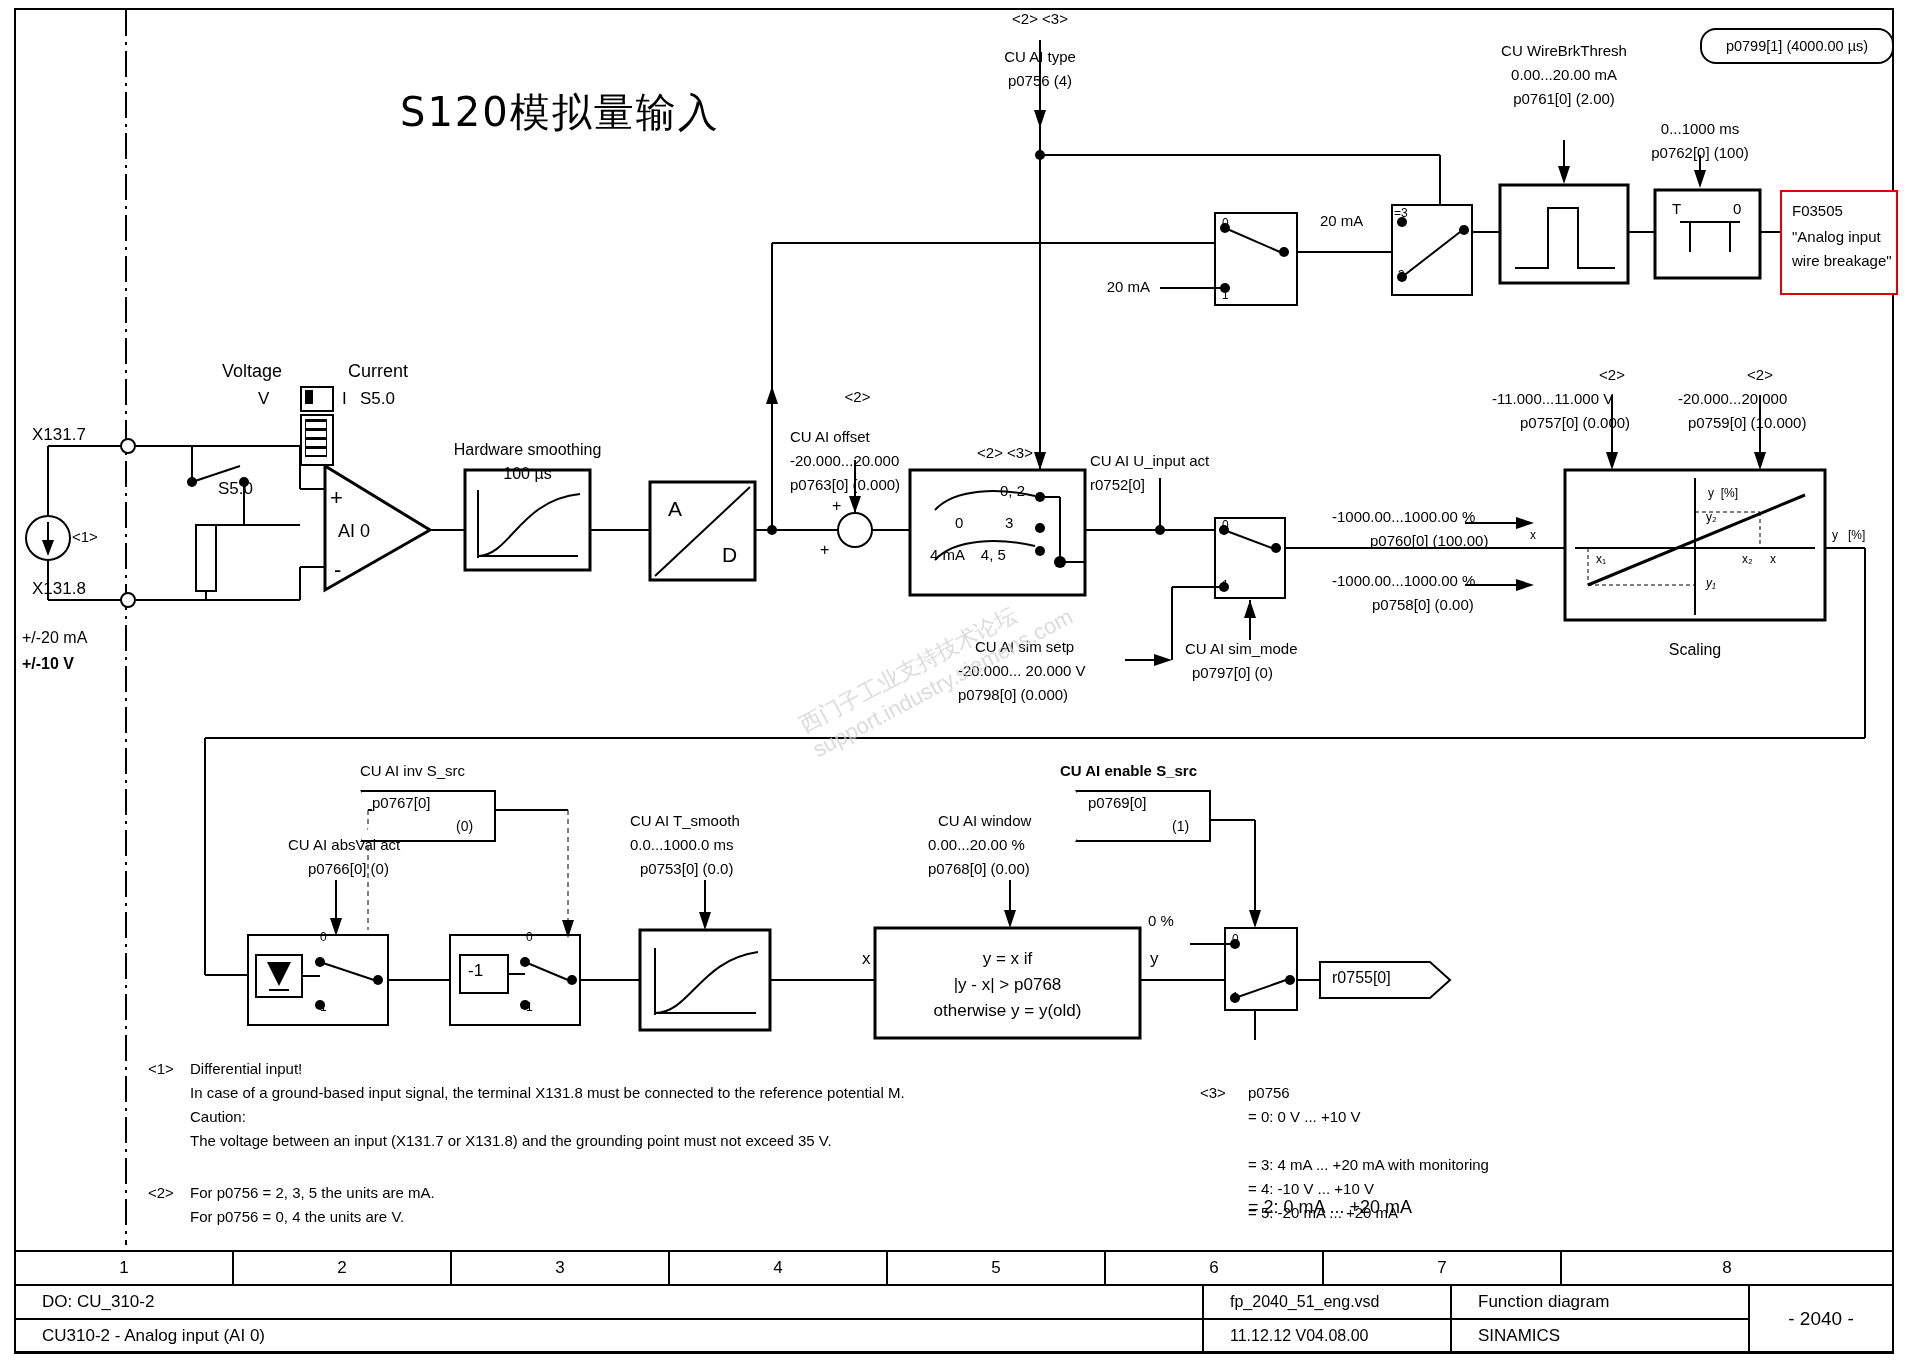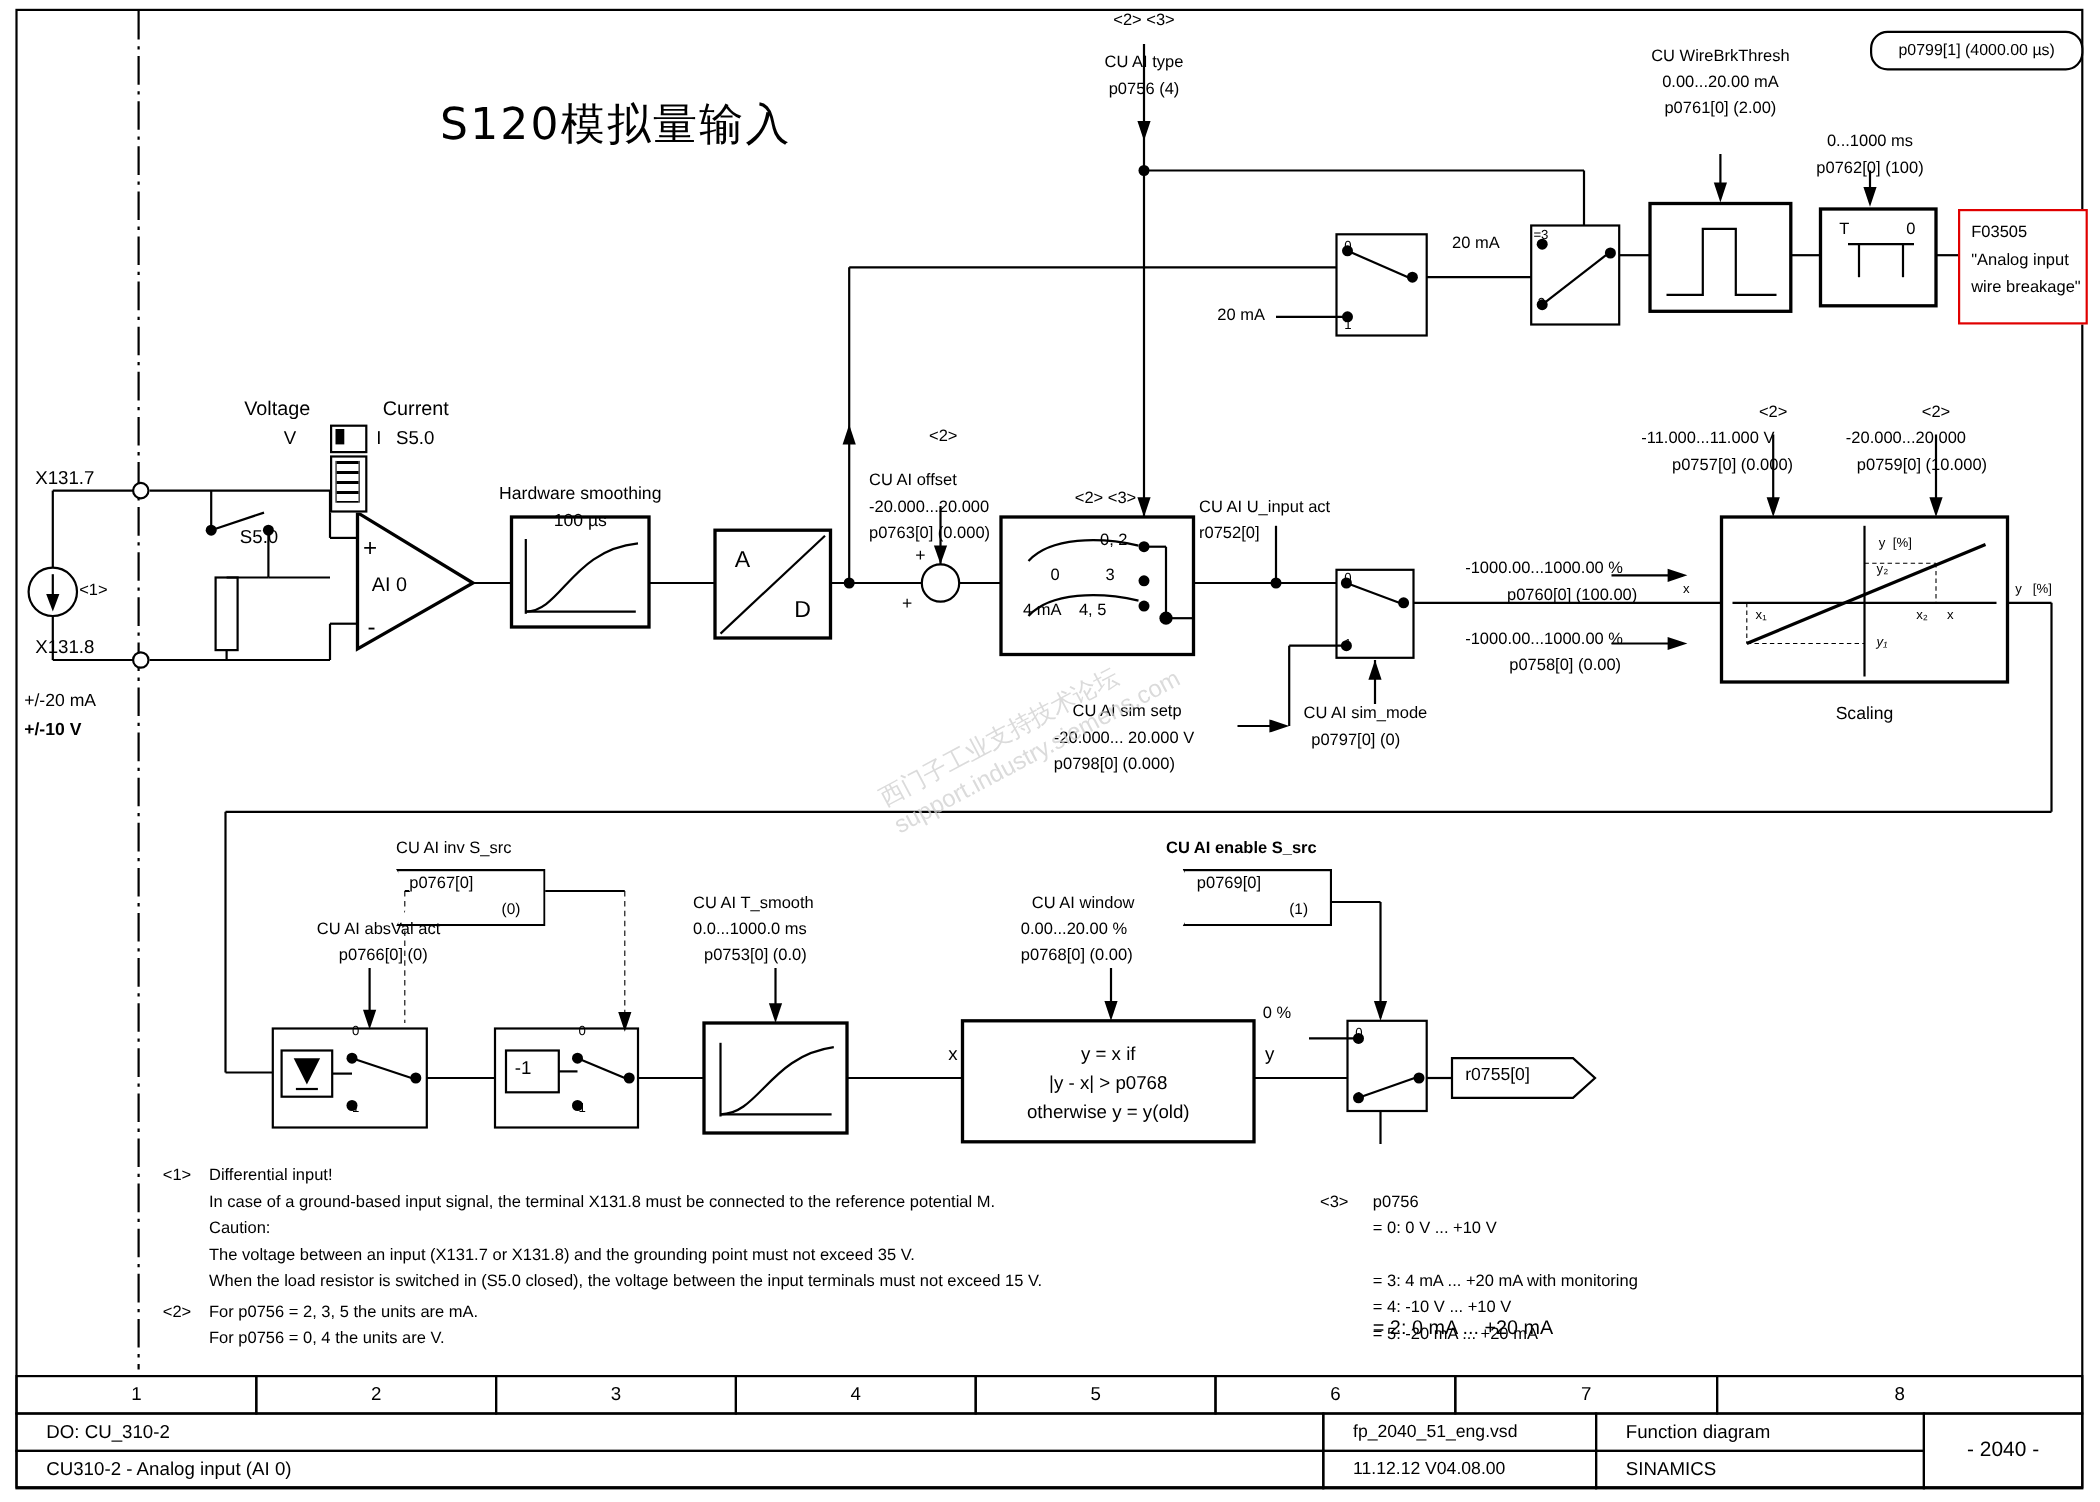--- a/index.html
+++ b/index.html
@@ -366,21 +366,20 @@
   <div class="t c" style="left:880px;top:974px;width:255px;font-size:17px;">|y - x| &gt; p0768</div>
   <div class="t c" style="left:880px;top:1000px;width:255px;font-size:17px;">otherwise y = y(old)</div>
 
   <div class="t" style="left:1332px;top:968px;font-size:16px;">r0755[0]</div>
 
   <div class="t" style="left:148px;top:1060px;font-size:15px;">&lt;1&gt;</div>
   <div class="t" style="left:190px;top:1060px;font-size:15px;">Differential input!</div>
   <div class="t" style="left:190px;top:1084px;font-size:15px;">In case of a ground-based input signal, the terminal X131.8 must be connected to the reference potential M.</div>
   <div class="t" style="left:190px;top:1108px;font-size:15px;">Caution:</div>
   <div class="t" style="left:190px;top:1132px;font-size:15px;">The voltage between an input (X131.7 or X131.8) and the grounding point must not exceed 35 V.</div>
-  <div class="t" style="left:190px;top:1156px;font-size:15px;">When the load resistor is switched in (S5.0 closed), the voltage between the input terminals must not exceed 15 V.</div>
   <div class="t" style="left:148px;top:1184px;font-size:15px;">&lt;2&gt;</div>
   <div class="t" style="left:190px;top:1184px;font-size:15px;">For p0756 = 2, 3, 5 the units are mA.</div>
   <div class="t" style="left:190px;top:1208px;font-size:15px;">For p0756 = 0, 4 the units are V.</div>
 
   <div class="t" style="left:1200px;top:1084px;font-size:15px;">&lt;3&gt;</div>
   <div class="t" style="left:1248px;top:1084px;font-size:15px;">p0756</div>
   <div class="t" style="left:1248px;top:1108px;font-size:15px;">= 0: 0 V ... +10 V</div>
   <div class="t" style="left:1248px;top:1196px;font-size:18px;">= 2: 0 mA ... +20 mA</div>
   <div class="t" style="left:1248px;top:1156px;font-size:15px;">= 3: 4 mA ... +20 mA with monitoring</div>
   <div class="t" style="left:1248px;top:1180px;font-size:15px;">= 4: -10 V ... +10 V</div>

